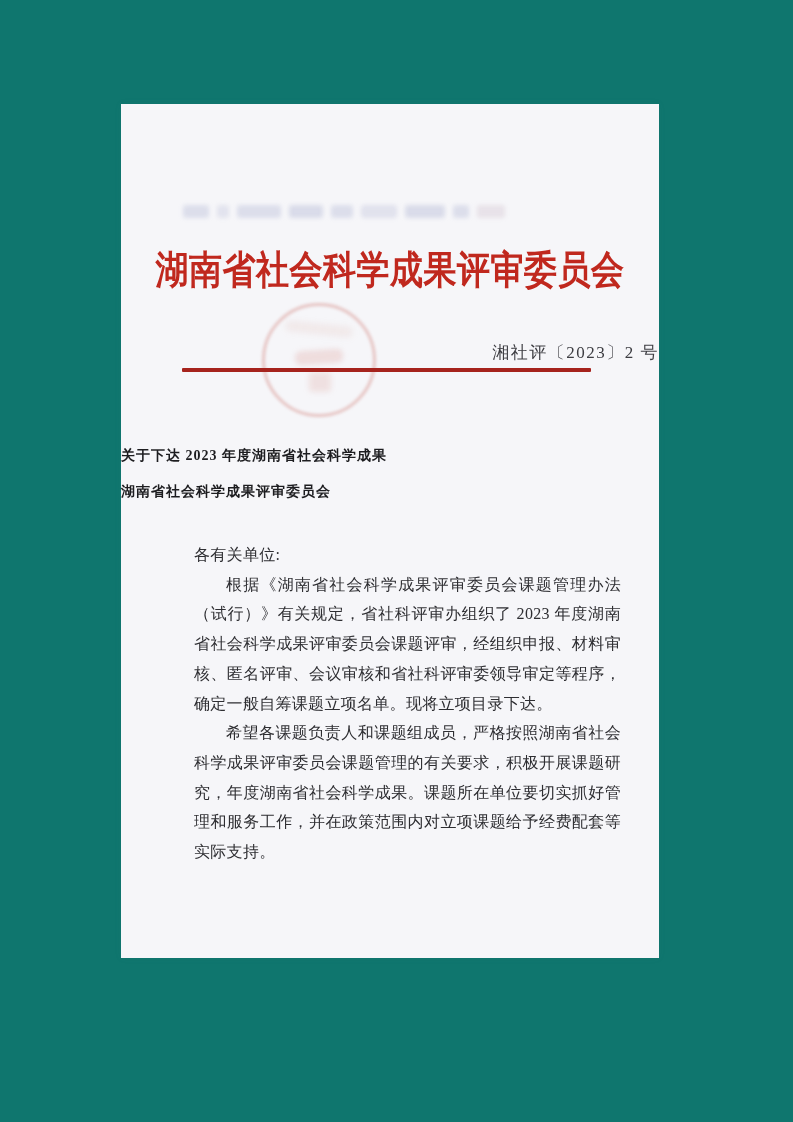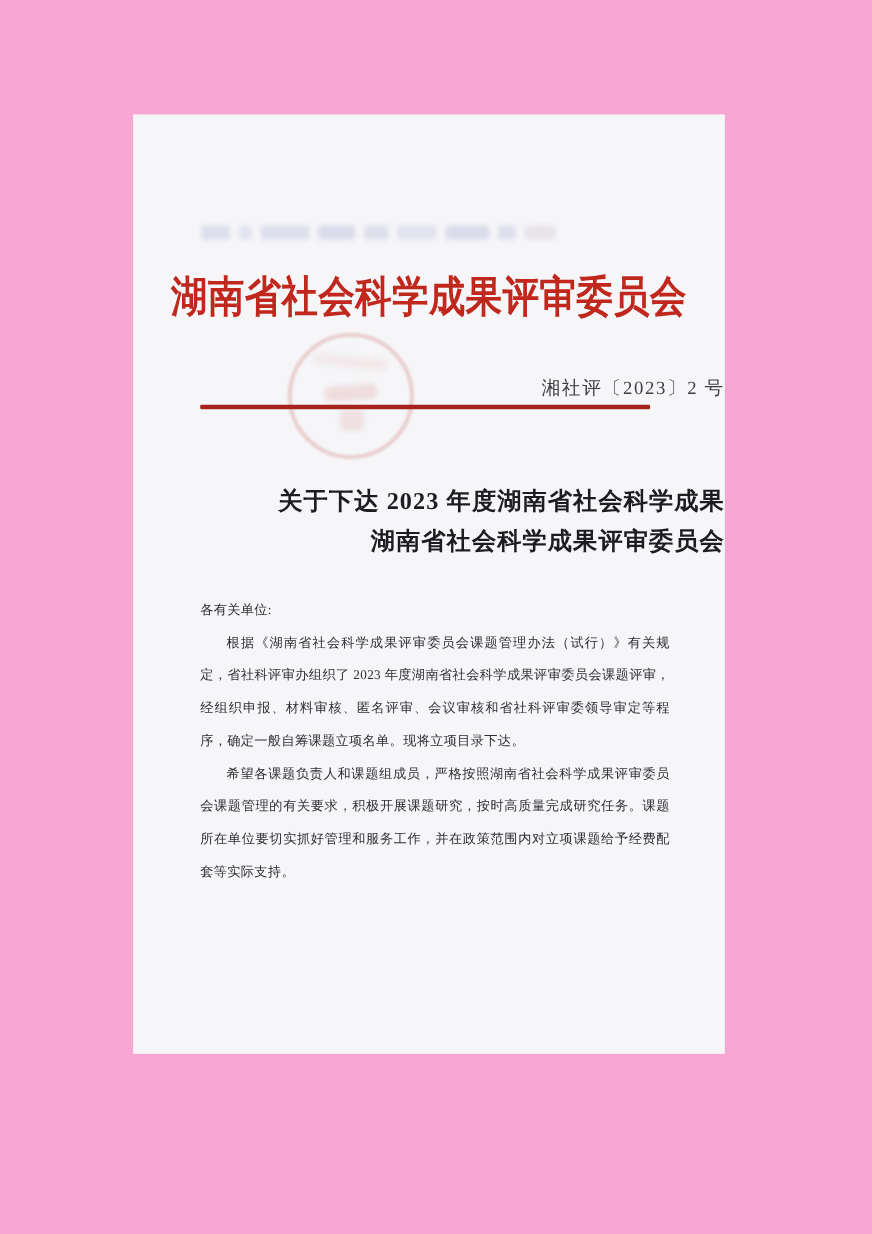--- a/index.html
+++ b/index.html
@@ -5,21 +5,21 @@
   html, body {
     margin: 0;
     padding: 0;
     background: #ffffff;
     font-family: "Liberation Serif", "DejaVu Serif", serif;
   }
   .canvas {
     position: relative;
     width: 793px;
     height: 1122px;
-    background: #f9a8d4;
+    background: #0f766e;
     overflow: hidden;
   }
   
   .scan {
     position: absolute;
     left: 121px;
     top: 104px;
     width: 538px;
     height: 854px;
     background: #f6f6f9;
@@ -125,36 +125,36 @@
     background: #a6231d;
     border-radius: 1px;
   }
   
   .doc-title {
     position: absolute;
     left: 0;
     right: 0;
     top: 334px;
     margin: 0;
-    text-align: right;
-    font-size: 22px;
+    text-align: left;
+    font-size: 14px;
     font-weight: bold;
     color: #1d1d20;
     line-height: 36px;
     letter-spacing: 1px;
   }
   .doc-title span { display: block; }
   
   .body-text {
     position: absolute;
-    left: 61px;
+    left: 73px;
     top: 436px;
     width: 427px;
     color: #2e2e32;
-    font-size: 12px;
+    font-size: 16px;
     line-height: 29.7px;
     font-family: Liberation Serif, serif;
   }
   .body-text p {
     margin: 0;
     text-align: justify;
     letter-spacing: 0.3px;
   }
   .body-text p.para {
     text-indent: 2em;
@@ -191,17 +191,17 @@
     <div class="red-rule"></div>
 
     <h2 class="doc-title">
       <span>关于下达 2023 年度湖南省社会科学成果</span>
       <span>湖南省社会科学成果评审委员会</span>
     </h2>
 
     <div class="body-text">
       <p class="salutation">各有关单位:</p>
       <p class="para">根据《湖南省社会科学成果评审委员会课题管理办法（试行）》有关规定，省社科评审办组织了 2023 年度湖南省社会科学成果评审委员会课题评审，经组织申报、材料审核、匿名评审、会议审核和省社科评审委领导审定等程序，确定一般自筹课题立项名单。现将立项目录下达。</p>
-      <p class="para">希望各课题负责人和课题组成员，严格按照湖南省社会科学成果评审委员会课题管理的有关要求，积极开展课题研究，按时高质量完成研究任务。课题所在单位要切实抓好管理和服务工作，并在政策范围内对立项课题给予经费配套等实际支持。</p>
+      <p class="para">希望各课题负责人和课题组成员，严格按照湖南省社会科学成果评审委员会课题管理的有关要求，积极开展课题研究，年度湖南省社会科学成果。课题所在单位要切实抓好管理和服务工作，并在政策范围内对立项课题给予经费配套等实际支持。</p>
     </div>
 
   </div>
 </div>
 
 </body></html>

